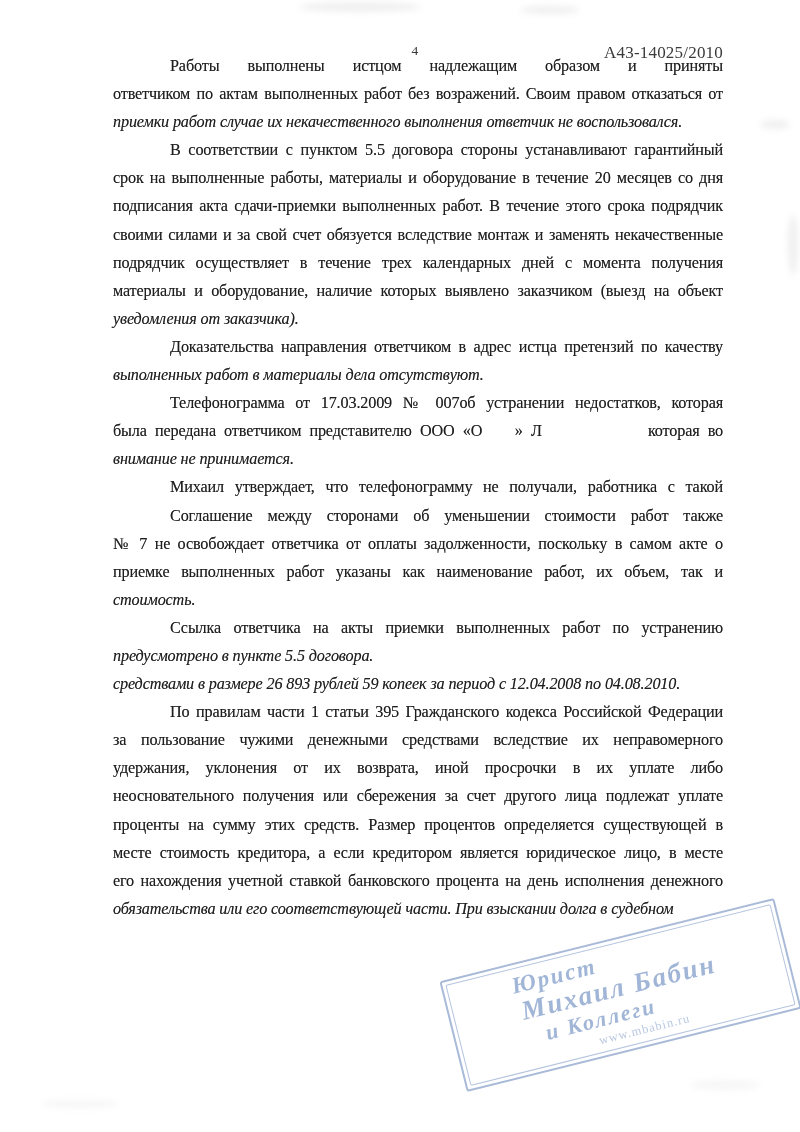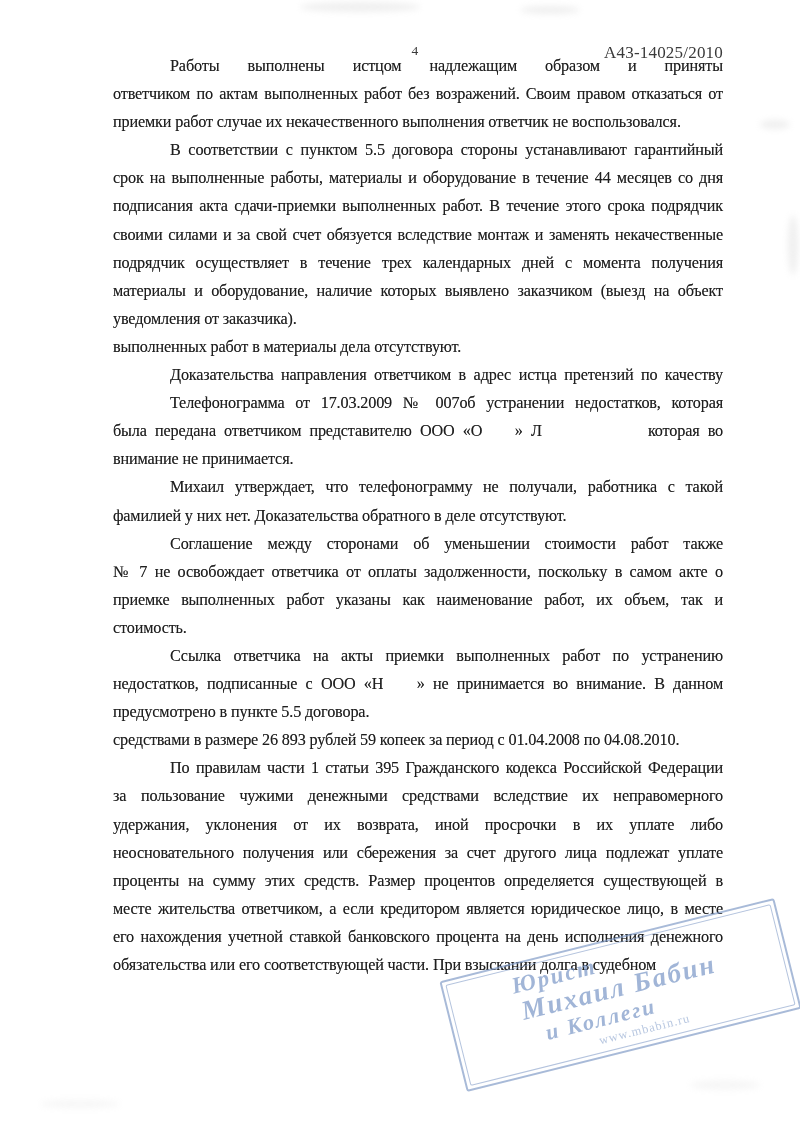--- a/index.html
+++ b/index.html
@@ -16,21 +16,21 @@
     position:absolute;right:77px;top:43px;font-size:17px;color:#3a3a3a;letter-spacing:.2px;margin-left:24px;
   }
   
   .doc-body{
     position:absolute;left:113px;top:52px;width:610px;
     font-size:16.2px;letter-spacing:-0.15px;
     text-shadow:0 0 .5px rgba(30,30,30,.55);
   }
   .line{height:28.1px;line-height:28.1px;white-space:normal;}
   .line.just{text-align:justify;text-align-last:justify;}
-  .line.last{text-align:left;}
+  .line.last{text-align:left;font-style:italic;}
   .line.indent{text-indent:57px;}
   
   .stamp{
     position:absolute;left:448px;top:938px;width:345px;height:114px;
     transform:rotate(-14deg);transform-origin:50% 50%;
     border:2.5px solid rgba(127,153,198,.75);
     border-radius:3px;
     pointer-events:none;opacity:.9;
     box-sizing:border-box;padding:3px;
   }
@@ -62,47 +62,45 @@
 <div class="page">
 
   <div class="hdr-page">4</div>
   <div class="hdr-case">А43-14025/2010</div>
 
   <div class="doc-body" id="doc-body">
       <div class="line just indent">Работы выполнены истцом надлежащим образом и приняты</div>
       <div class="line just">ответчиком по актам выполненных работ без возражений. Своим правом отказаться от</div>
       <div class="line last">приемки работ случае их некачественного выполнения ответчик не воспользовался.</div>
       <div class="line just indent">В соответствии с пунктом 5.5 договора стороны устанавливают гарантийный</div>
-      <div class="line just">срок на выполненные работы, материалы и оборудование в течение 44 месяцев со дня</div>
+      <div class="line just">срок на выполненные работы, материалы и оборудование в течение 20 месяцев со дня</div>
       <div class="line just">подписания акта сдачи-приемки выполненных работ. В течение этого срока подрядчик</div>
       <div class="line just">своими силами и за свой счет обязуется вследствие монтаж и заменять некачественные</div>
       <div class="line just">подрядчик осуществляет в течение трех календарных дней с момента получения</div>
       <div class="line just">материалы и оборудование, наличие которых выявлено заказчиком (выезд на объект</div>
       <div class="line last">уведомления от заказчика).</div>
+      <div class="line just indent">Доказательства направления ответчиком в адрес истца претензий по качеству</div>
       <div class="line last">выполненных работ в материалы дела отсутствуют.</div>
-      <div class="line just indent">Доказательства направления ответчиком в адрес истца претензий по качеству</div>
       <div class="line just indent">Телефонограмма от 17.03.2009 № 007об устранении недостатков, которая</div>
       <div class="line just">была передана ответчиком представителю ООО «О&nbsp;&nbsp;&nbsp;&nbsp;» Л&nbsp;&nbsp;&nbsp;&nbsp;&nbsp;&nbsp;&nbsp;&nbsp;&nbsp;&nbsp;&nbsp;&nbsp;&nbsp;которая во</div>
       <div class="line last">внимание не принимается.</div>
       <div class="line just indent">Михаил утверждает, что телефонограмму не получали, работника с такой</div>
-      <div class="line last">фамилией у них нет. Доказательства обратного в деле отсутствуют.</div>
       <div class="line just indent">Соглашение между сторонами об уменьшении стоимости работ также</div>
       <div class="line just">№ 7 не освобождает ответчика от оплаты задолженности, поскольку в самом акте о</div>
       <div class="line just">приемке выполненных работ указаны как наименование работ, их объем, так и</div>
       <div class="line last">стоимость.</div>
       <div class="line just indent">Ссылка ответчика на акты приемки выполненных работ по устранению</div>
-      <div class="line just">недостатков, подписанные с ООО «Н&nbsp;&nbsp;&nbsp;&nbsp;» не принимается во внимание. В данном</div>
       <div class="line last">предусмотрено в пункте 5.5 договора.</div>
-      <div class="line last">средствами в размере 26 893 рублей 59 копеек за период с 01.04.2008 по 04.08.2010.</div>
+      <div class="line last">средствами в размере 26 893 рублей 59 копеек за период с 12.04.2008 по 04.08.2010.</div>
       <div class="line just indent">По правилам части 1 статьи 395 Гражданского кодекса Российской Федерации</div>
       <div class="line just">за пользование чужими денежными средствами вследствие их неправомерного</div>
       <div class="line just">удержания, уклонения от их возврата, иной просрочки в их уплате либо</div>
       <div class="line just">неосновательного получения или сбережения за счет другого лица подлежат уплате</div>
       <div class="line just">проценты на сумму этих средств. Размер процентов определяется существующей в</div>
-      <div class="line just">месте жительства ответчиком, а если кредитором является юридическое лицо, в месте</div>
+      <div class="line just">месте стоимость кредитора, а если кредитором является юридическое лицо, в месте</div>
       <div class="line just">его нахождения учетной ставкой банковского процента на день исполнения денежного</div>
       <div class="line last">обязательства или его соответствующей части. При взыскании долга в судебном</div>
     </div>
 
   <div class="stamp">
     <div class="stamp-inner">
       <div class="s1">Юрист</div>
       <div class="s2">Михаил Бабин</div>
       <div class="s3">и Коллеги</div>
       <div class="s4">www.mbabin.ru</div>

